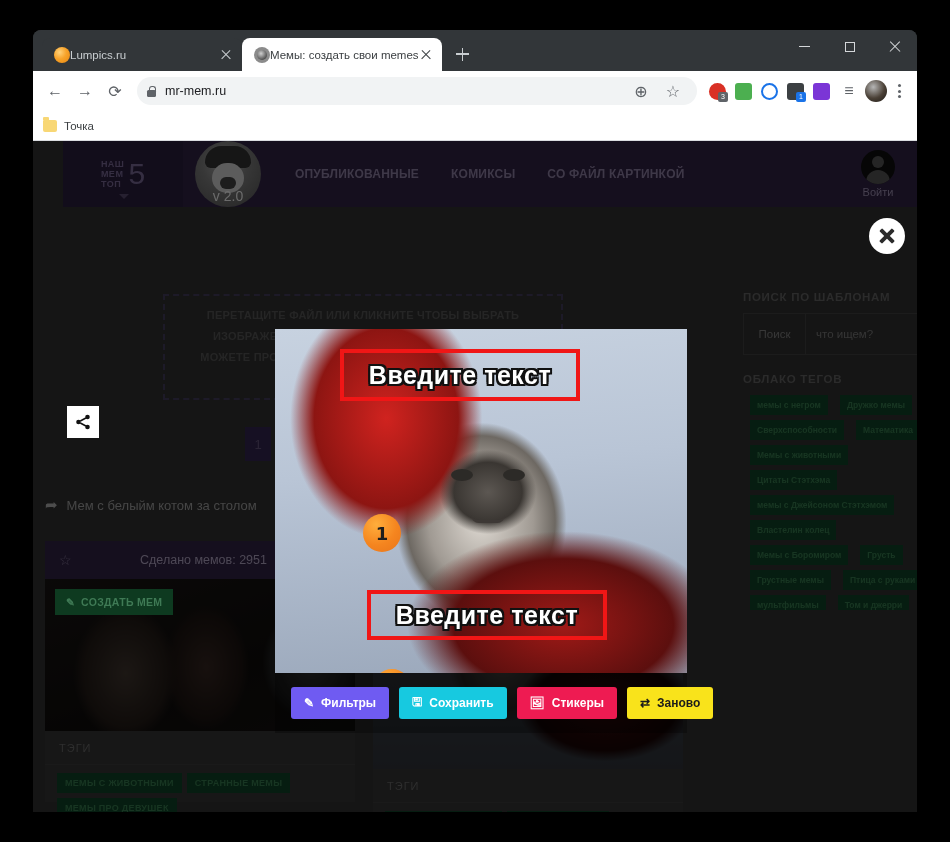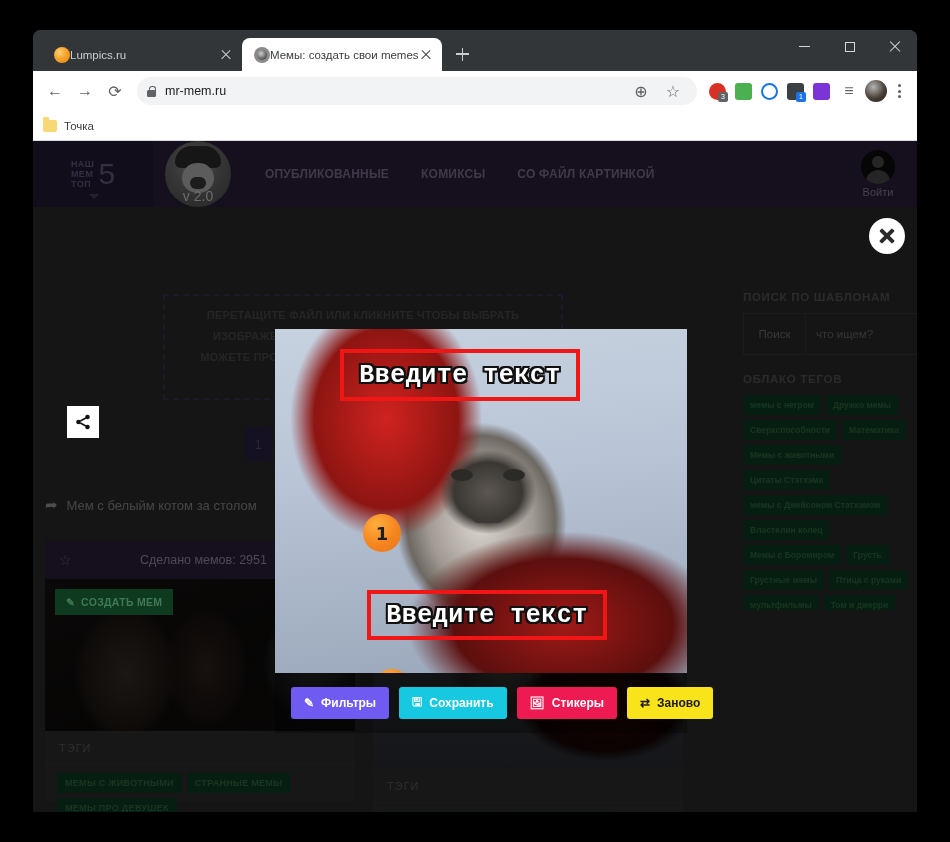--- a/index.html
+++ b/index.html
@@ -86,21 +86,21 @@
   .dots i { width: 3px; height: 3px; border-radius: 50%; background: #5f6368; display:block; }
 
   
   .bookmarks { height: 30px; background: #fff; display: flex; align-items: center; padding: 0 10px; gap: 7px;
                border-bottom: 1px solid #dadce0; }
   .bm { display:flex; align-items:center; gap:7px; font-size: 11.5px; color:#3c4043; }
   .folder { width: 14px; height: 12px; background: #f8d775; border-radius: 1px 2px 2px 2px; position: relative; }
   .folder::before { content:""; position:absolute; left:0; top:-2.5px; width:6px; height:3px; background:#f8d775; border-radius:1px 1px 0 0; }
 
   
-  .page { position: relative; width: 884px; height: 679px; background: #2b2b2b; overflow: hidden; }
+  .page { position: relative; width: 884px; height: 679px; background: #2b2b2b; overflow: hidden; padding-left: 30px; }
 
   .sitehead { position: relative; height: 66px; background: #2b1f3d; display: flex; align-items: stretch; }
   .logo-box { width: 120px; background: #251a36; display:flex; align-items:center; justify-content:center; position: relative; }
   .logo-txt { font-size: 9px; line-height: 10px; letter-spacing: .5px; color: #6b5d85; font-weight: bold; }
   .logo-5 { font-size: 30px; color: #6b5d85; margin-left: 4px; font-weight: 300; line-height: 30px; }
   .logo-caret { position:absolute; left: 56px; bottom: 8px; width:0;height:0;border-left:5px solid transparent;border-right:5px solid transparent;border-top:5px solid #4c4160; }
   .mascot { width: 66px; height: 66px; border-radius: 50%; margin-left: 12px; align-self: center;
             background: radial-gradient(circle at 45% 35%, #9a9a9a 0%, #6f6f6f 40%, #4a4a4a 100%); position: relative; overflow:hidden; }
   .mascot .hair { position:absolute; left:10px; top:5px; width:46px; height:22px; background:#2c2c2c; border-radius:23px 23px 8px 8px; }
   .mascot .face { position:absolute; left:17px; top:22px; width:32px; height:30px; background:#b9b9b9; border-radius:16px 16px 16px 16px; }
@@ -158,21 +158,21 @@
   .card-img2::after { content:""; position:absolute; inset:0; background: rgba(0,0,0,.62); }
 
   
   .sidebar { position:absolute; left: 700px; top: 132px; width: 204px; }
   .sb-hdr { font-size: 11.5px; font-weight:bold; color:#565656; letter-spacing:.7px; margin: 18px 0 10px 10px; }
   .searchbox { margin: 0 10px; height: 42px; border:1px solid #383838; display:flex; align-items:center; }
   .searchbox .lab { width: 62px; height:100%; display:flex; align-items:center; justify-content:center;
                     font-size:11.5px; color:#707070; border-right:1px solid #383838; }
   .searchbox .inp { flex:1 1 auto; padding-left: 10px; font-size:11.5px; color:#6a6a6a; }
   .cloud { padding: 0 10px; display:flex; flex-wrap:wrap; gap:5px; max-height: 215px; overflow:hidden; }
-  .ctag { background:#0d3b22; color:#2f6b44; font-size:8.5px; font-weight:bold; padding:5px 7px; white-space:nowrap; }
+  .ctag { background:#0d3b22; color:#2f6b44; font-size:8.5px; font-weight:bold; padding:5px 7px; white-space:nowrap;margin-left:7px; }
 
   
   .dim { position:absolute; inset:0; background: rgba(0,0,0,.50); }
   .closebtn { position:absolute; right: 12px; top: 77px; width: 36px; height: 36px; border-radius:50%;
               background:#fff; display:flex; align-items:center; justify-content:center; }
   .closebtn span { position:relative; width:16px; height:16px; display:block; }
   .closebtn span::before, .closebtn span::after { content:""; position:absolute; left:-1px; top:6px; width:18px; height:4.2px;
               background:#2b2b2b; border-radius:1px; }
   .closebtn span::before { transform: rotate(45deg); }
   .closebtn span::after  { transform: rotate(-45deg); }
@@ -188,21 +188,21 @@
       background: radial-gradient(ellipse 62px 54px at 50% 50%, #5c5752 0%, #3a3632 55%, transparent 78%); }
   .editor .eyes { position:absolute; left: 176px; top: 140px; width: 74px; height: 14px; }
   .editor .eyes i { position:absolute; top:0; width:22px; height:12px; border-radius:50%; background:#2c2a27; }
   .editor .eyes i:first-child { left:0; } .editor .eyes i:last-child { right:0; }
   .editor .mouthline { position:absolute; left: 196px; top: 186px; width: 34px; height: 8px;
       border-bottom: 3px solid #3d3835; border-radius: 0 0 18px 18px; }
 
   .memetext {
     position:absolute; border: 4px solid #f01616; background: transparent;
     display:flex; align-items:center; justify-content:center;
-    font-family: Liberation Mono, monospace; font-weight: bold; font-size: 25px; color:#fff;
+    font-family: Liberation Sans, sans-serif; font-weight: bold; font-size: 25px; color:#fff;
     letter-spacing: .5px;
     text-shadow: -2px 0 #111, 2px 0 #111, 0 -2px #111, 0 2px #111, -2px -2px #111, 2px 2px #111, 2px -2px #111, -2px 2px #111;
   }
   .mt1 { left: 65px; top: 20px; width: 240px; height: 52px; }
   .mt2 { left: 92px; top: 261px; width: 240px; height: 50px; }
 
   .numbadge { position:absolute; width: 38px; height: 38px; border-radius:50%;
      background: radial-gradient(circle at 35% 28%, #ffae3c 0%, #f5851f 55%, #e8751a 100%);
      display:flex; align-items:center; justify-content:center;
      font-family:"DejaVu Sans", sans-serif; font-weight:bold; font-size:18px; color:#1d1d1d; }

